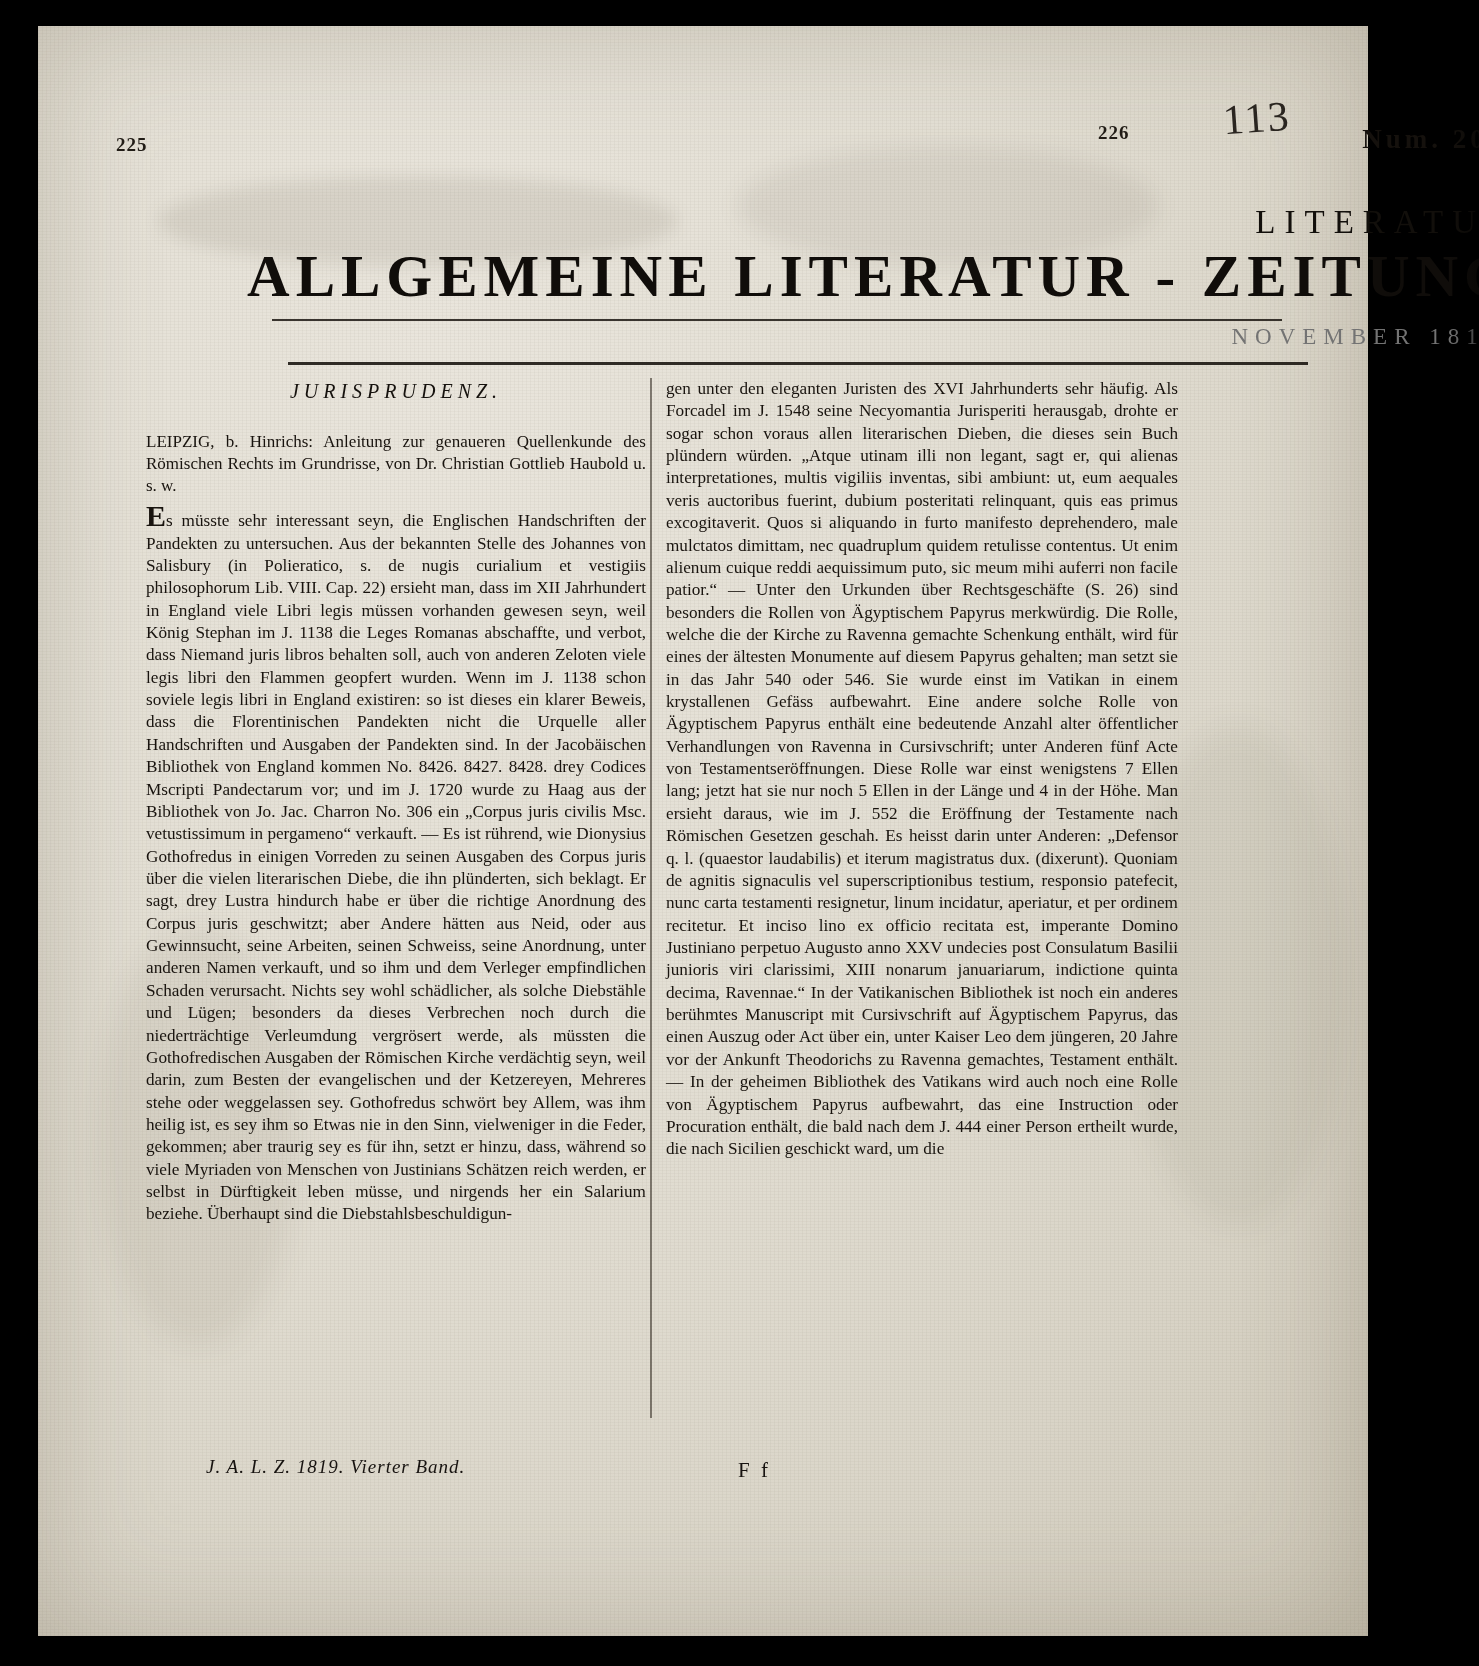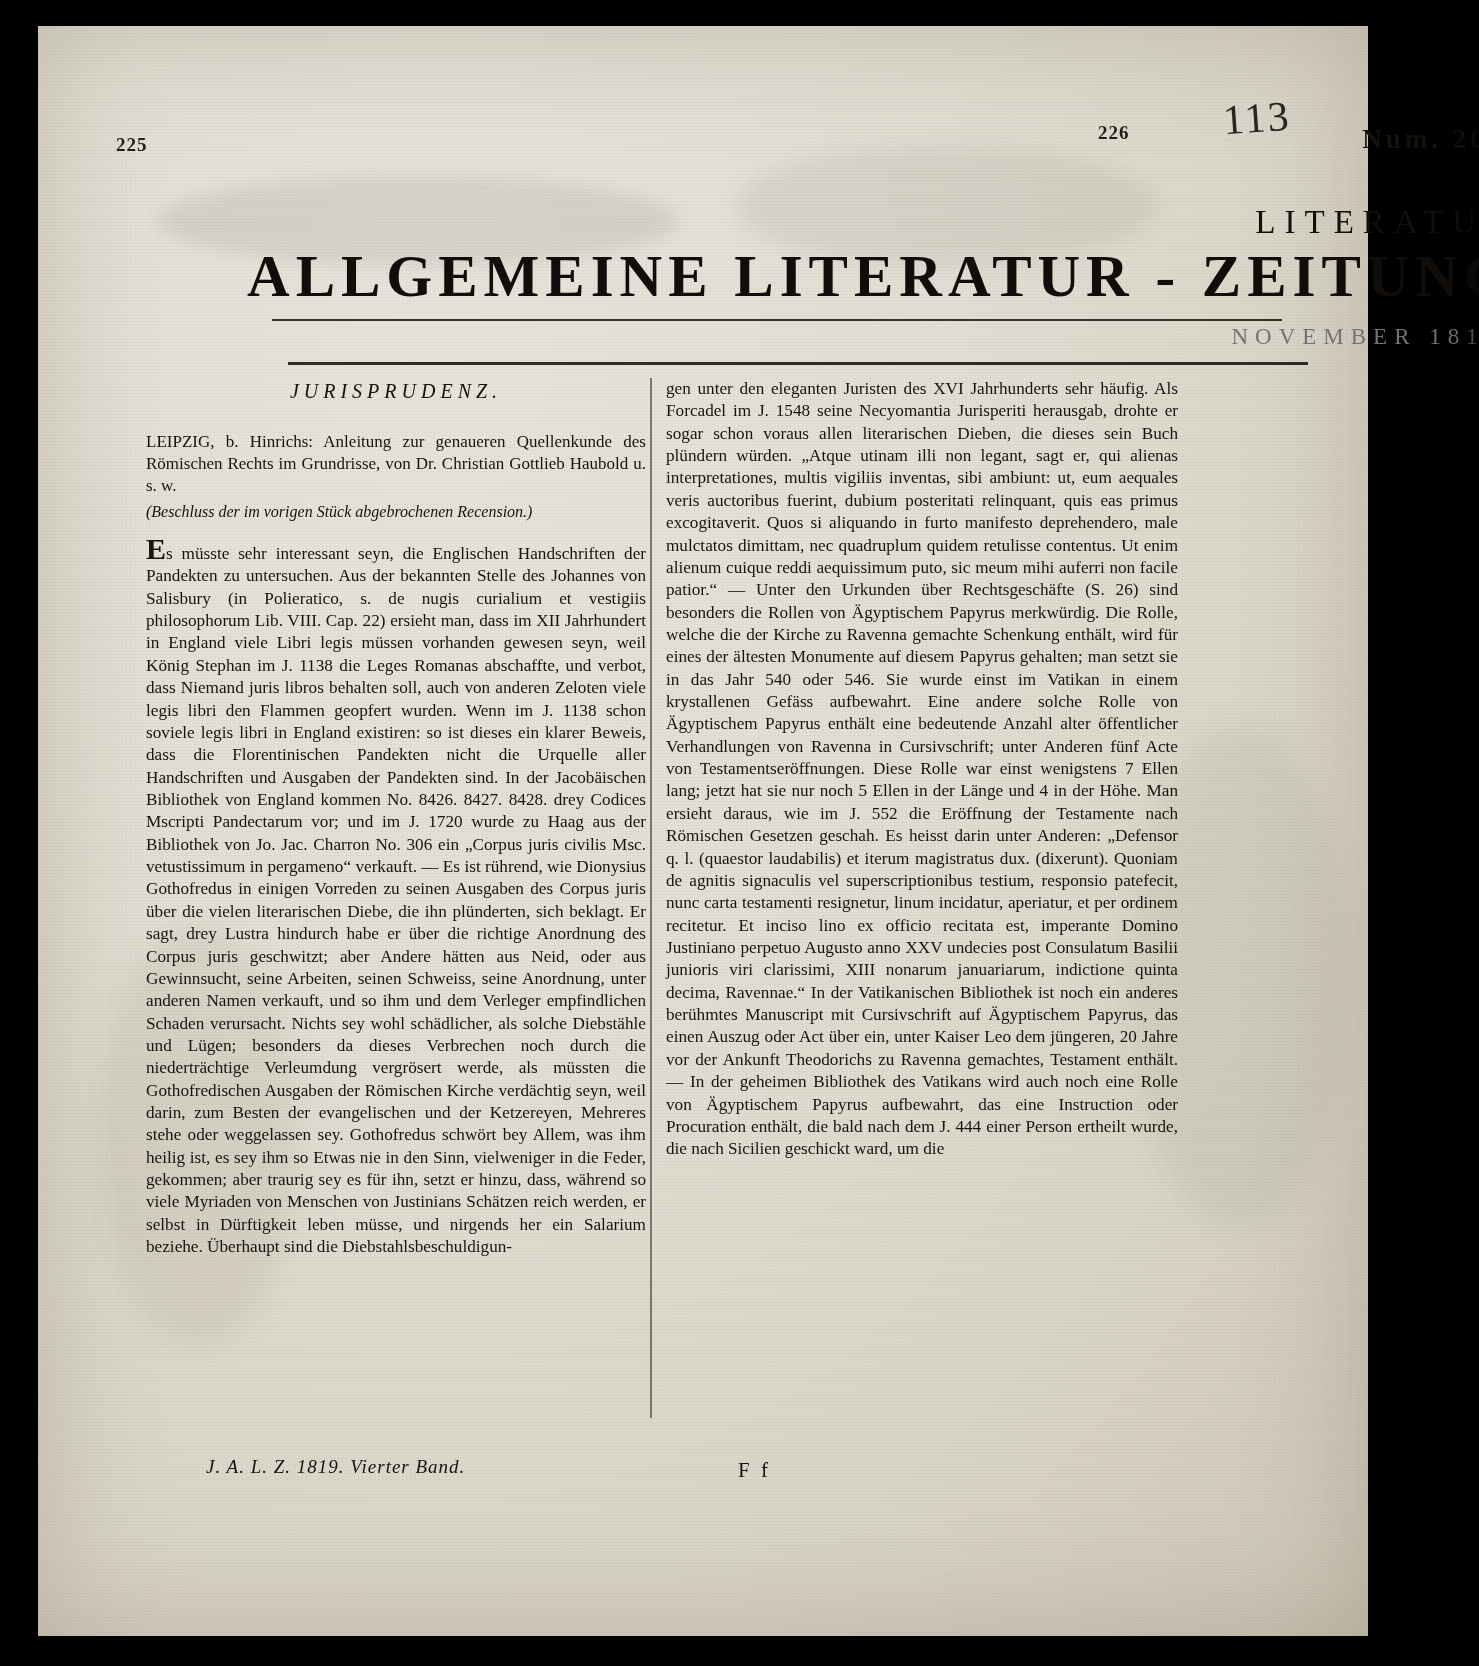--- a/index.html
+++ b/index.html
@@ -218,21 +218,20 @@
     <div class="masthead" id="title1">LITERATUR</div>
     <div class="masthead" id="title2">ALLGEMEINE LITERATUR - ZEITUNG</div>
     <div class="masthead" id="date-line">NOVEMBER 1819.</div>
     <div id="rule-main"></div>
 
     <div id="col-divider"></div>
 
     <div id="col-left">
       <div class="section-head">JURISPRUDENZ.</div>
       <p class="bookref">LEIPZIG, b. Hinrichs: Anleitung zur genaueren Quellenkunde des Römischen Rechts im Grundrisse, von Dr. Christian Gottlieb Haubold u. s. w.</p>
-      <p class="note">(Beschluss der im vorigen Stück abgebrochenen Recension.)</p>
       <p class="body-par dropcap">Es müsste sehr interessant seyn, die Englischen Handschriften der Pandekten zu untersuchen. Aus der bekannten Stelle des Johannes von Salisbury (in Polieratico, s. de nugis curialium et vestigiis philosophorum Lib. VIII. Cap. 22) ersieht man, dass im XII Jahrhundert in England viele Libri legis müssen vorhanden gewesen seyn, weil König Stephan im J. 1138 die Leges Romanas abschaffte, und verbot, dass Niemand juris libros behalten soll, auch von anderen Zeloten viele legis libri den Flammen geopfert wurden. Wenn im J. 1138 schon soviele legis libri in England existiren: so ist dieses ein klarer Beweis, dass die Florentinischen Pandekten nicht die Urquelle aller Handschriften und Ausgaben der Pandekten sind. In der Jacobäischen Bibliothek von England kommen No. 8426. 8427. 8428. drey Codices Mscripti Pandectarum vor; und im J. 1720 wurde zu Haag aus der Bibliothek von Jo. Jac. Charron No. 306 ein „Corpus juris civilis Msc. vetustissimum in pergameno“ verkauft. — Es ist rührend, wie Dionysius Gothofredus in einigen Vorreden zu seinen Ausgaben des Corpus juris über die vielen literarischen Diebe, die ihn plünderten, sich beklagt. Er sagt, drey Lustra hindurch habe er über die richtige Anordnung des Corpus juris geschwitzt; aber Andere hätten aus Neid, oder aus Gewinnsucht, seine Arbeiten, seinen Schweiss, seine Anordnung, unter anderen Namen verkauft, und so ihm und dem Verleger empfindlichen Schaden verursacht. Nichts sey wohl schädlicher, als solche Diebstähle und Lügen; besonders da dieses Verbrechen noch durch die niederträchtige Verleumdung vergrösert werde, als müssten die Gothofredischen Ausgaben der Römischen Kirche verdächtig seyn, weil darin, zum Besten der evangelischen und der Ketzereyen, Mehreres stehe oder weggelassen sey. Gothofredus schwört bey Allem, was ihm heilig ist, es sey ihm so Etwas nie in den Sinn, vielweniger in die Feder, gekommen; aber traurig sey es für ihn, setzt er hinzu, dass, während so viele Myriaden von Menschen von Justinians Schätzen reich werden, er selbst in Dürftigkeit leben müsse, und nirgends her ein Salarium beziehe. Überhaupt sind die Diebstahlsbeschuldigun-</p>
     </div>
 
     <div id="col-right">
       <p class="body-par">gen unter den eleganten Juristen des XVI Jahrhunderts sehr häufig. Als Forcadel im J. 1548 seine Necyomantia Jurisperiti herausgab, drohte er sogar schon voraus allen literarischen Dieben, die dieses sein Buch plündern würden. „Atque utinam illi non legant, sagt er, qui alienas interpretationes, multis vigiliis inventas, sibi ambiunt: ut, eum aequales veris auctoribus fuerint, dubium posteritati relinquant, quis eas primus excogitaverit. Quos si aliquando in furto manifesto deprehendero, male mulctatos dimittam, nec quadruplum quidem retulisse contentus. Ut enim alienum cuique reddi aequissimum puto, sic meum mihi auferri non facile patior.“ — Unter den Urkunden über Rechtsgeschäfte (S. 26) sind besonders die Rollen von Ägyptischem Papyrus merkwürdig. Die Rolle, welche die der Kirche zu Ravenna gemachte Schenkung enthält, wird für eines der ältesten Monumente auf diesem Papyrus gehalten; man setzt sie in das Jahr 540 oder 546. Sie wurde einst im Vatikan in einem krystallenen Gefäss aufbewahrt. Eine andere solche Rolle von Ägyptischem Papyrus enthält eine bedeutende Anzahl alter öffentlicher Verhandlungen von Ravenna in Cursivschrift; unter Anderen fünf Acte von Testamentseröffnungen. Diese Rolle war einst wenigstens 7 Ellen lang; jetzt hat sie nur noch 5 Ellen in der Länge und 4 in der Höhe. Man ersieht daraus, wie im J. 552 die Eröffnung der Testamente nach Römischen Gesetzen geschah. Es heisst darin unter Anderen: „Defensor q. l. (quaestor laudabilis) et iterum magistratus dux. (dixerunt). Quoniam de agnitis signaculis vel superscriptionibus testium, responsio patefecit, nunc carta testamenti resignetur, linum incidatur, aperiatur, et per ordinem recitetur. Et inciso lino ex officio recitata est, imperante Domino Justiniano perpetuo Augusto anno XXV undecies post Consulatum Basilii junioris viri clarissimi, XIII nonarum januariarum, indictione quinta decima, Ravennae.“ In der Vatikanischen Bibliothek ist noch ein anderes berühmtes Manuscript mit Cursivschrift auf Ägyptischem Papyrus, das einen Auszug oder Act über ein, unter Kaiser Leo dem jüngeren, 20 Jahre vor der Ankunft Theodorichs zu Ravenna gemachtes, Testament enthält. — In der geheimen Bibliothek des Vatikans wird auch noch eine Rolle von Ägyptischem Papyrus aufbewahrt, das eine Instruction oder Procuration enthält, die bald nach dem J. 444 einer Person ertheilt wurde, die nach Sicilien geschickt ward, um die</p>
     </div>
 
     <div class="footline" id="foot-left">J. A. L. Z. 1819. Vierter Band.</div>
     <div class="footline" id="sig-right">F f</div>
   </div>

